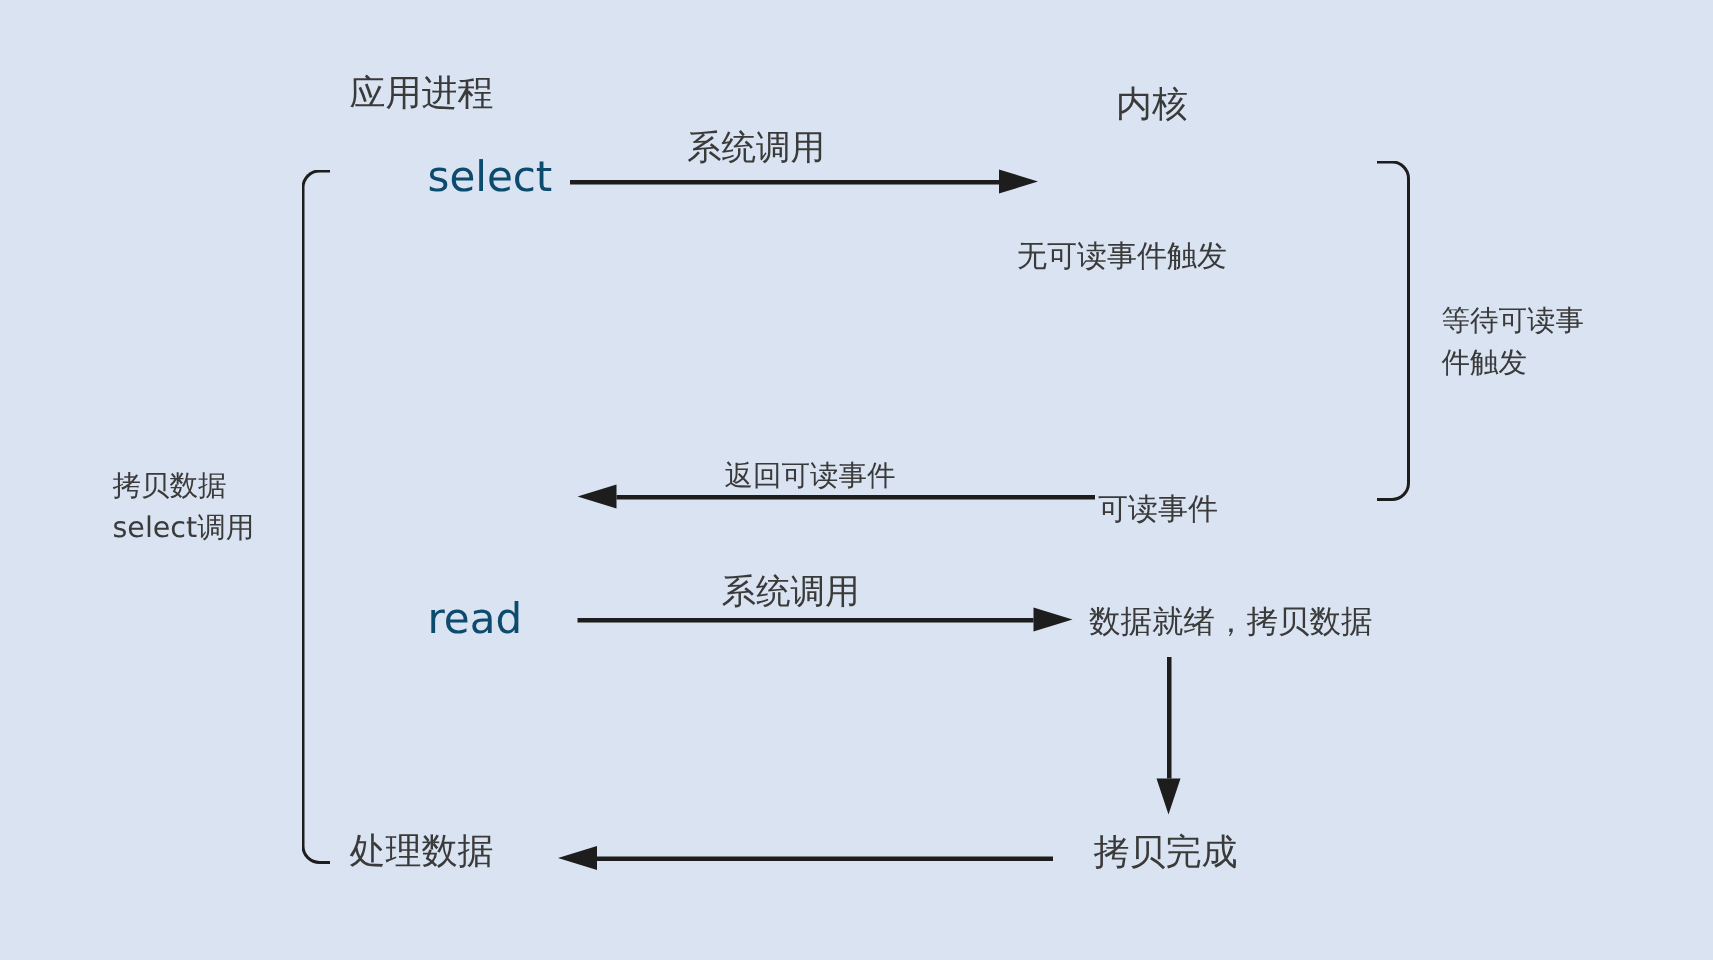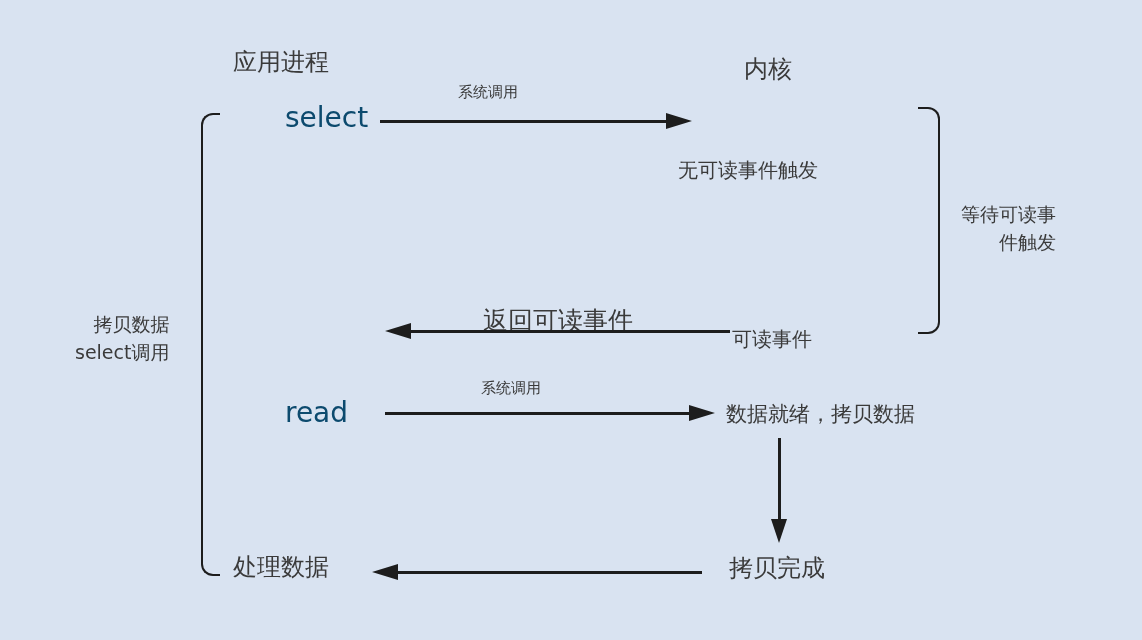--- a/index.html
+++ b/index.html
@@ -8,23 +8,23 @@
     width:1142px;height:640px;
     background:#d9e3f1;
     font-family:"DejaVu Sans","Liberation Sans",sans-serif;
     color:#333;
     overflow:hidden;
   }
   .txt{position:absolute;white-space:nowrap;color:#3a3a3a;}
   .hdr{font-size:24px;}
   .node-cn{font-size:20px;}
   .node-latin{font-size:28px;color:#0c4a6e;margin-left:28px;}
-  .lbl{font-size:15px;}
-  .lbl-sm{font-size:25px;}
-  .anno{position:absolute;font-size:19px;line-height:28px;color:#3a3a3a;text-align:right;}
+  .lbl{font-size:23px;}
+  .lbl-sm{font-size:19px;}
+  .anno{position:absolute;font-size:19px;line-height:28px;color:#3a3a3a;}
   .anno span{display:block;white-space:nowrap;}
 
   
   .arrow{position:absolute;display:flex;align-items:center;}
   .shaft{flex:1;height:3px;background:#1d1d1d;}
   .head-r{width:0;height:0;border-top:8px solid transparent;border-bottom:8px solid transparent;border-left:26px solid #1d1d1d;}
   .head-l{width:0;height:0;border-top:8px solid transparent;border-bottom:8px solid transparent;border-right:26px solid #1d1d1d;}
 
   
   .varrow{position:absolute;display:flex;flex-direction:column;align-items:center;}

